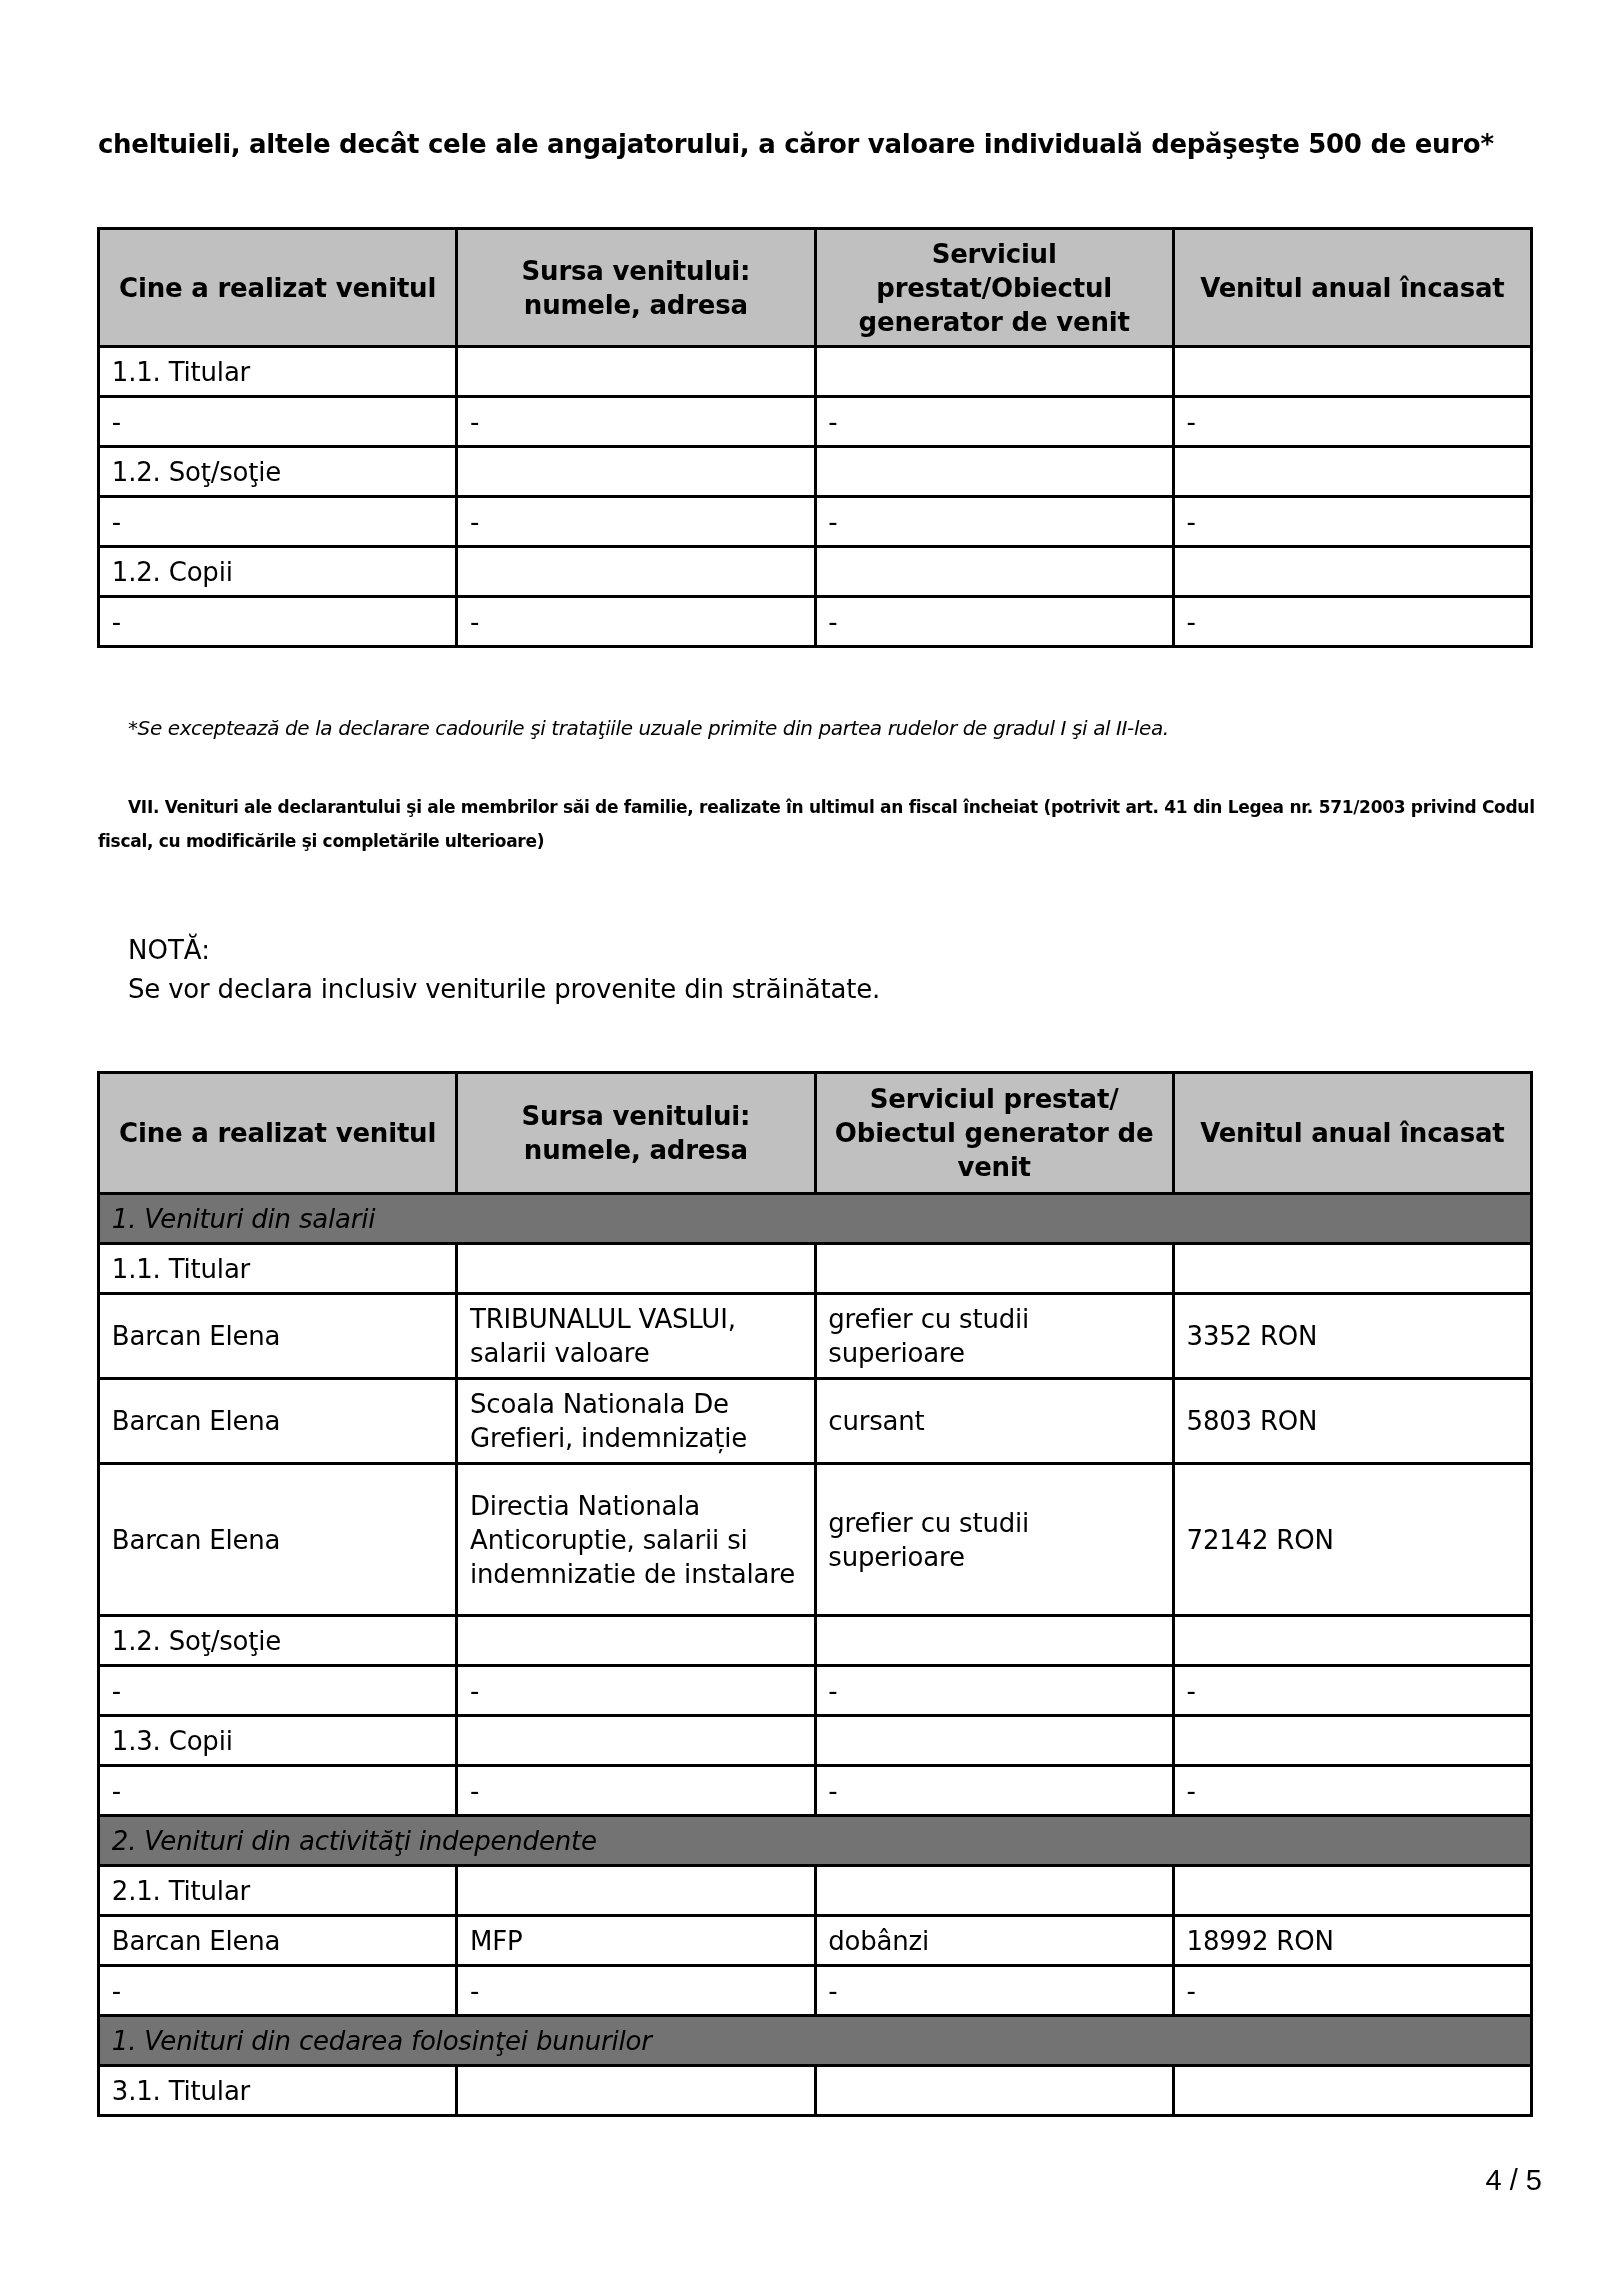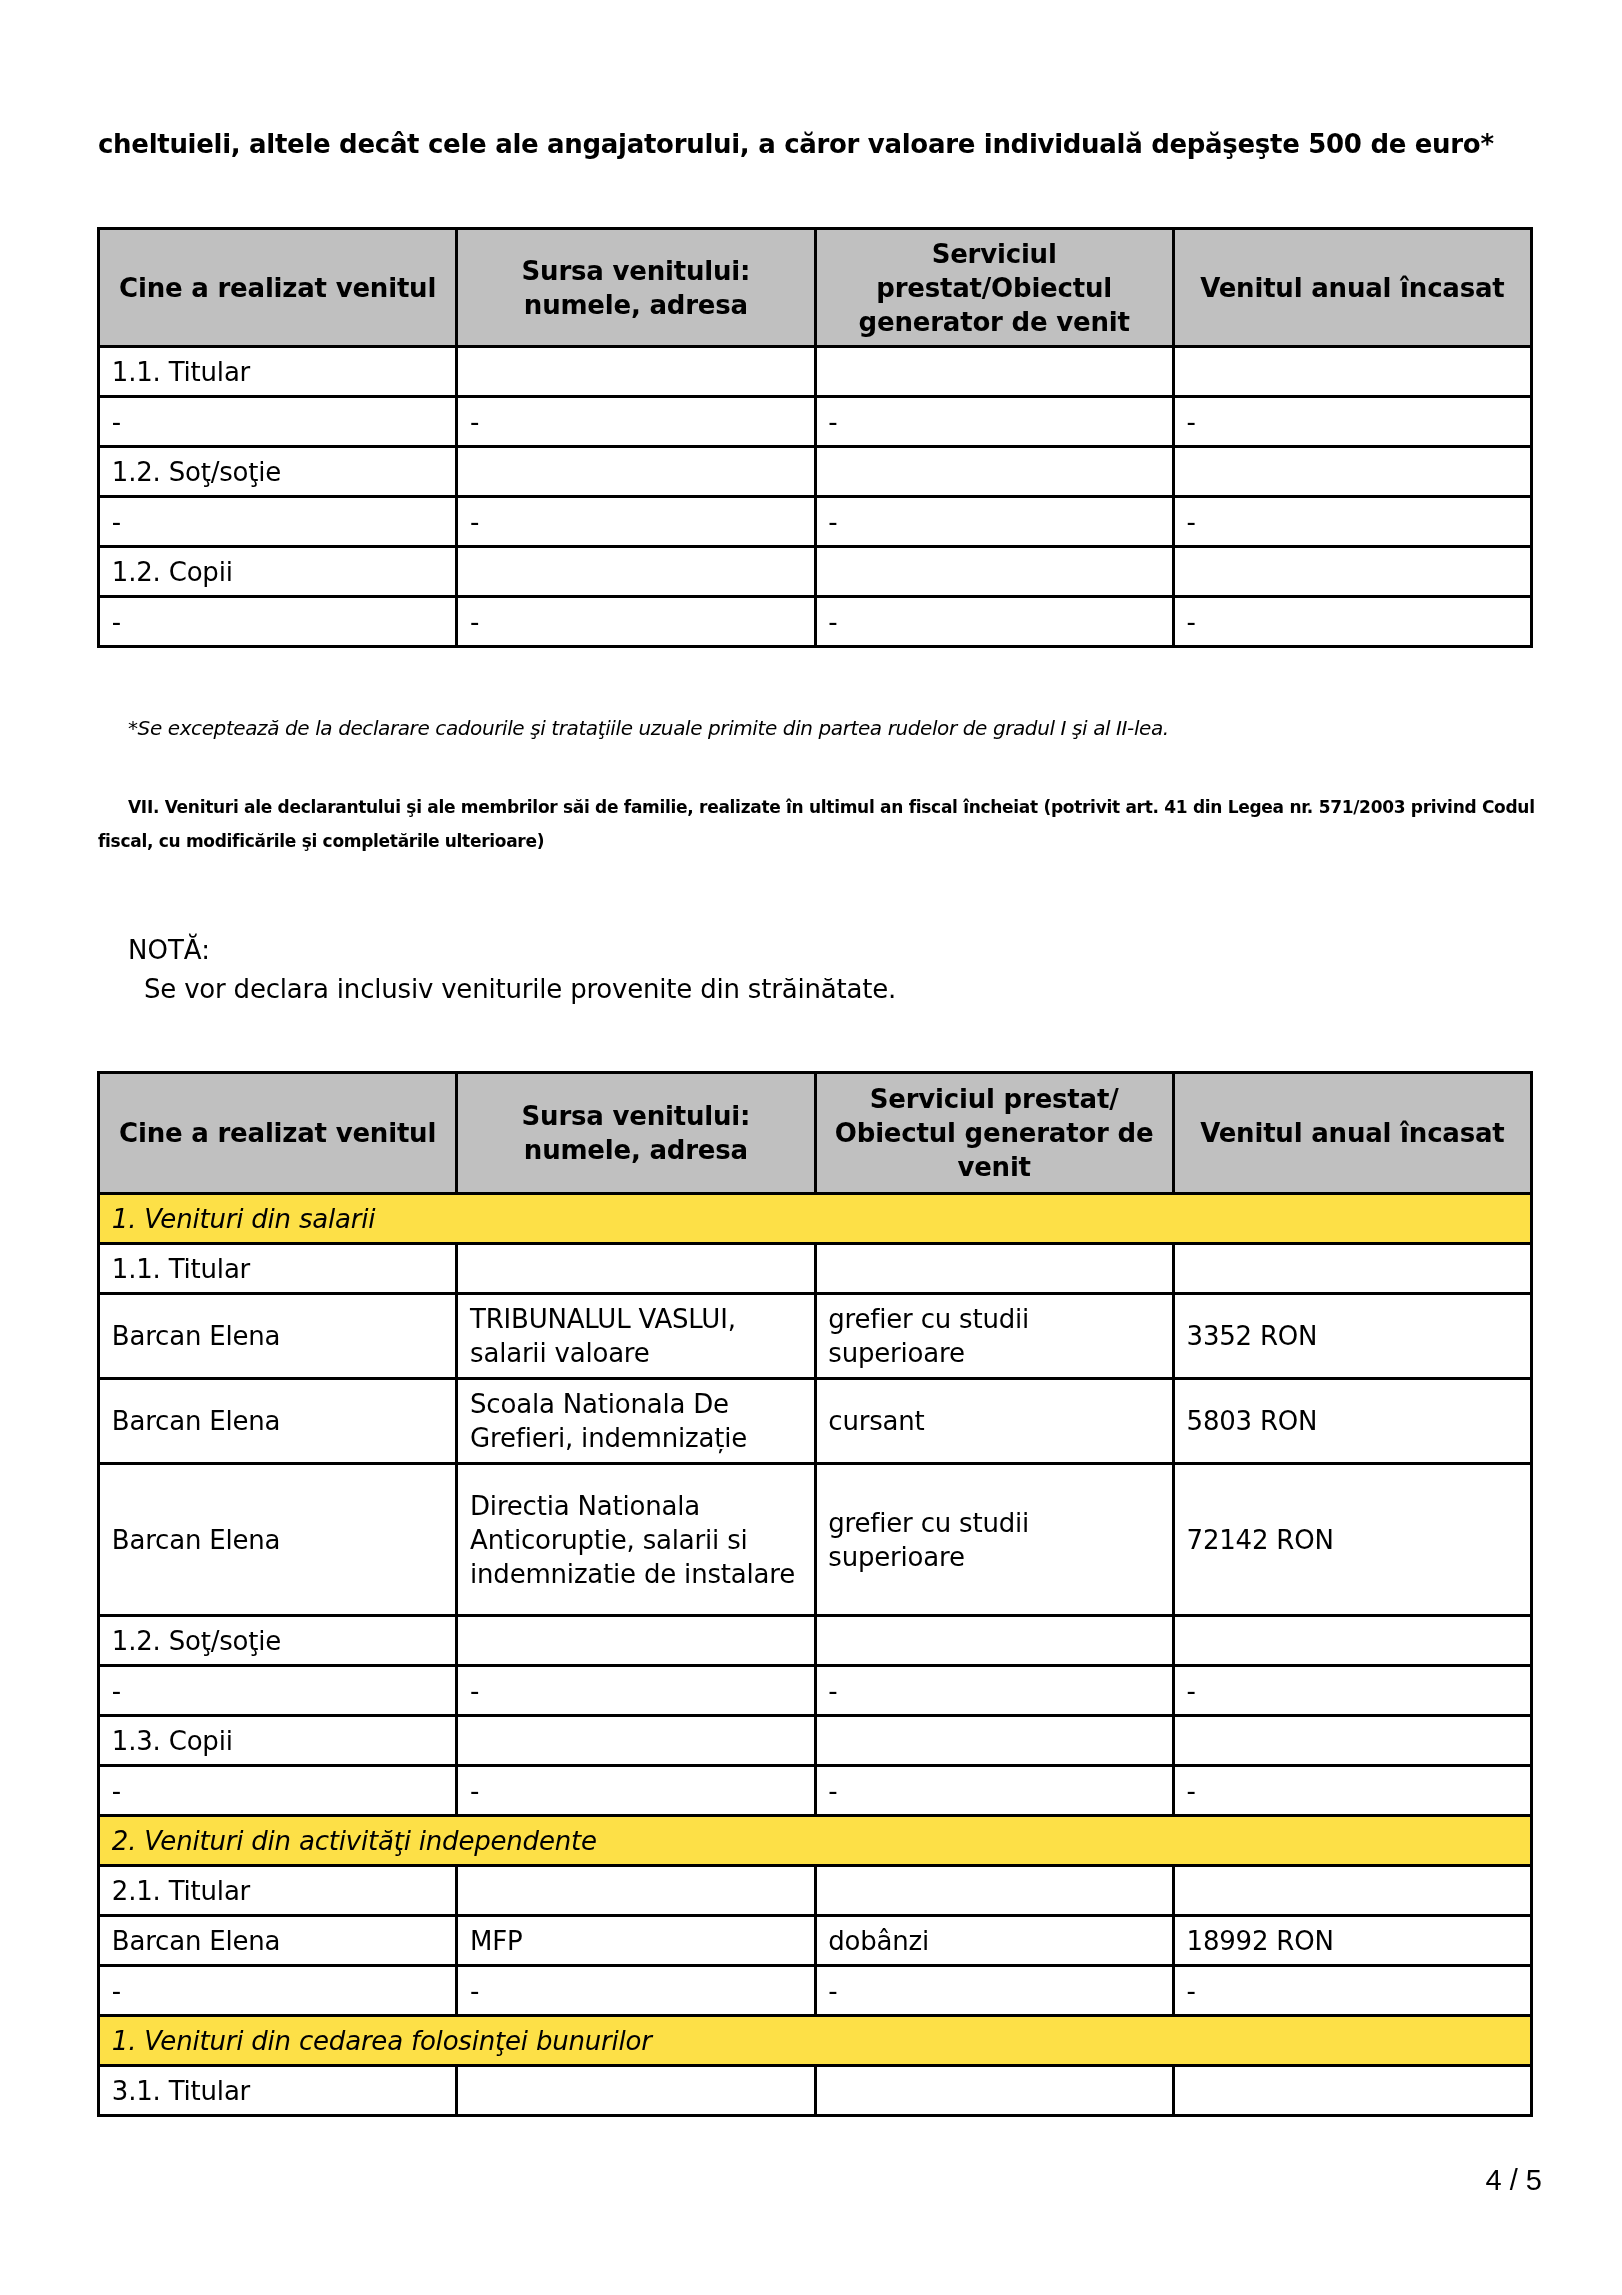--- a/index.html
+++ b/index.html
@@ -7,38 +7,38 @@
          font-family: "DejaVu Sans", "Liberation Sans", sans-serif; color: #000; }
   .page { position: absolute; left: 0; top: 0; width: 1622px; height: 2295px; margin-top: 24px; }
 
   .intro-line { position: absolute; left: 98px; top: 101px; width: 1440px;
                 font-size: 26px; font-weight: bold; letter-spacing: -0.3px; line-height: 39px; white-space: nowrap; }
 
   table.decl { position: absolute; left: 97px; width: 1436px; border-collapse: collapse; table-layout: fixed; }
   table.decl td, table.decl th { border: 3.3px solid #000; padding: 0 11.8px; font-size: 26px; line-height: 34px; vertical-align: middle; }
   table.decl th { background: #c0c0c0; font-weight: bold; text-align: center; letter-spacing: -0.2px; }
   table.decl td { background: #fff; text-align: left; letter-spacing: -0.2px; }
-  table.decl td.section { background: #fde047; font-style: italic; }
+  table.decl td.section { background: #737373; font-style: italic; }
   table.decl col.c1, table.decl col.c2, table.decl col.c3, table.decl col.c4 { width: 25%; }
 
   #table1 { top: 203px; }
   #table1 th { height: 115px; }
   #table1 td { height: 47px; }
 
   #table2 { top: 1047px; }
   #table2 th { height: 118px; }
   #table2 td { height: 47px; }
   #table2 tr.tall2 td { height: 82px; }
   #table2 tr.tall4 td { height: 149px; }
 
   .footnote { position: absolute; left: 128px; top: 692px; font-size: 20px; font-style: italic; letter-spacing: -0.4px; white-space: nowrap; }
   .section-title { position: absolute; left: 98px; top: 766px; width: 1440px; font-size: 17px; font-weight: bold; line-height: 34px; letter-spacing: -0.3px; }
   .section-title .indent { display: inline-block; width: 30px; }
   .note-label { position: absolute; left: 128px; top: 911px; font-size: 26px; }
-  .note-text { position: absolute; left: 144px; top: 950px; font-size: 26px; letter-spacing: -0.2px; white-space: nowrap; }
+  .note-text { position: absolute; left: 128px; top: 950px; font-size: 26px; letter-spacing: -0.2px; white-space: nowrap; }
   .page-number { position: absolute; right: 80px; top: 2140px; font-size: 29px; font-family: "Liberation Sans", sans-serif; text-align: right; }
 </style>
 </head>
 <body>
 
 <div class="page">
 
   <div class="intro-line">cheltuieli, altele decât cele ale angajatorului, a căror valoare individuală depăşeşte 500 de euro*</div>
 
   <table class="decl" id="table1">

